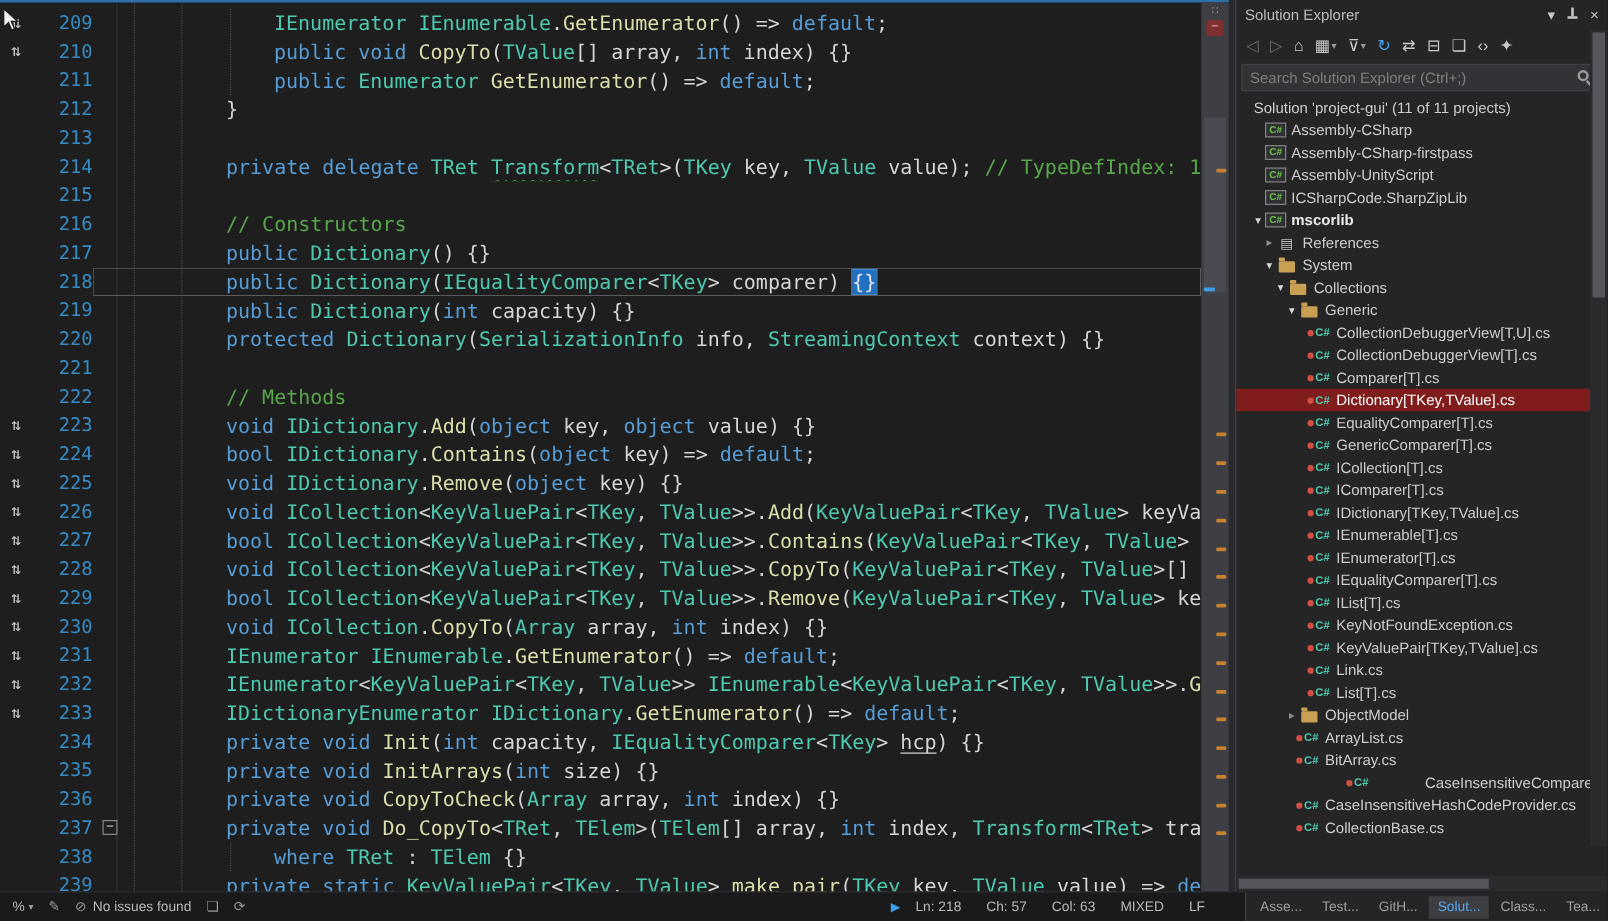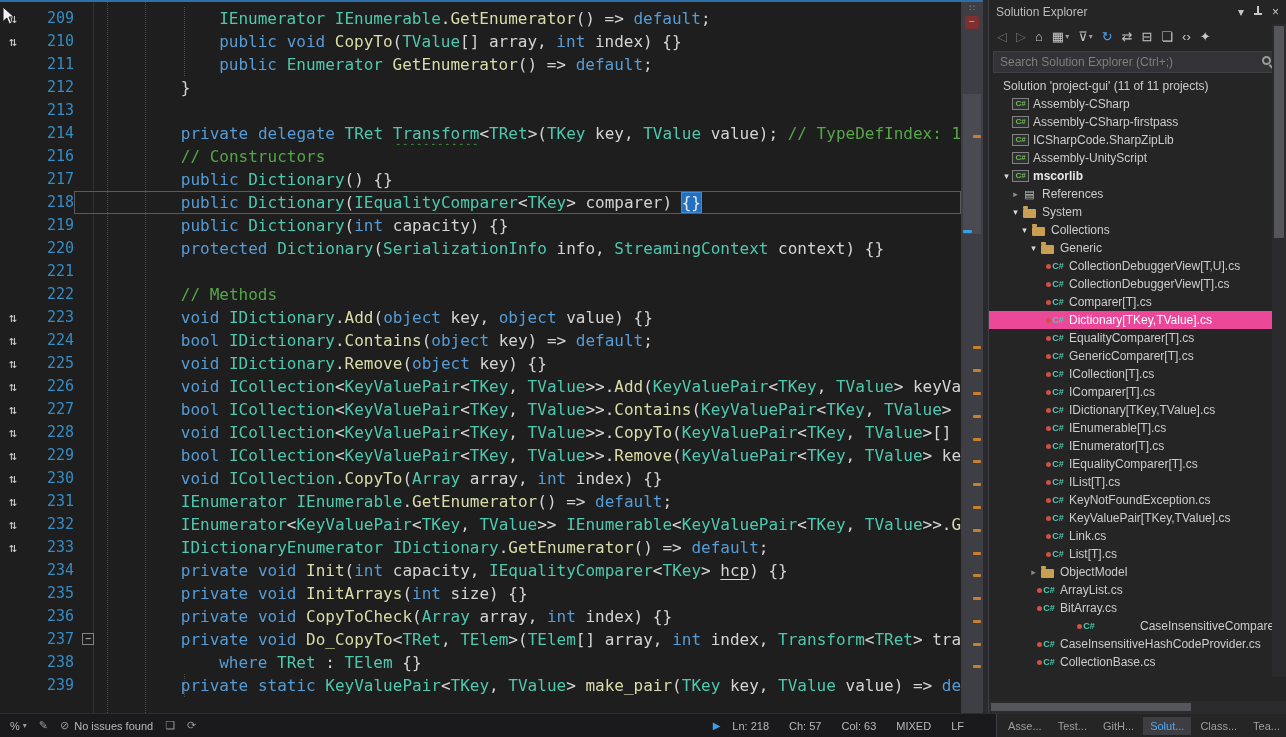--- a/index.html
+++ b/index.html
@@ -47,21 +47,21 @@
 .tbtn.dim{color:#6A6A6A}
 .tbtn.accent{color:#4BA0E8}
 .tbtn .caret{font-size:8px;margin-left:1px;color:#9A9A9A}
 .se-search{height:26px;padding:2px 6px 2px 4px;position:relative;flex:none}
 .se-input{width:100%;height:22px;background:#333337;border:1px solid #3F3F46;color:#C8C8C8;font-size:12px;padding:0 22px 0 6px;outline:none;font-family:"Liberation Sans",sans-serif}
 .se-input::placeholder{color:#7E7E7E}
 .mag{position:absolute;right:15px;top:7px;width:9px;height:9px;border:2px solid #9A9A9A;border-radius:50%;cursor:pointer}
 .mag::after{content:"";position:absolute;left:6px;top:6px;width:5px;height:2px;background:#9A9A9A;transform:rotate(45deg);transform-origin:0 0}
 .se-tree{flex:1;overflow:hidden;padding-top:2px}
 .trow{height:18px;display:flex;align-items:center;white-space:nowrap;width:calc(100% - 14px);cursor:pointer}
-.trow.selected{background:#ec4899;color:#FFFFFF}
+.trow.selected{background:#7f1d1d;color:#FFFFFF}
 .trow.bold .tlabel{font-weight:bold;color:#E8E8E8}
 .chev{width:11px;flex:none;font-size:9px;color:#D8D8D8;text-align:center}
 .chev.closed{color:#8E8E8E}
 .ticon{width:17px;height:14px;flex:none;margin-right:4px;position:relative;display:inline-flex;align-items:center;justify-content:center}
 .icon-file::before{content:"";position:absolute;left:-2px;top:5px;width:5px;height:5px;border-radius:50%;background:#D14F43}
 .icon-file::after{content:"C#";font-size:9px;font-weight:bold;color:#4EC9B0;margin-left:3px}
 .icon-folder::before{content:"";position:absolute;left:2px;top:1px;width:5px;height:3px;background:#C9A053;border-radius:1px}
 .icon-folder::after{content:"";width:13px;height:9px;background:#C9A053;border-radius:1px;margin-top:3px}
 .icon-project::after{content:"C#";font-size:8px;font-weight:bold;color:#6CC04A;border:1px solid #808080;background:#2F2F33;padding:1px 2px;line-height:8px}
 .icon-references::after{content:"▤";color:#C0C0C0;font-size:11px}
@@ -100,20 +100,21 @@
           <div class="guide" style="left:145px"></div>
           <div class="guide seg" style="left:184px;top:5px;height:69px"></div>
           <div class="guide seg" style="left:184px;top:672px;height:23px"></div>
           <div>
               <div class="crow"><span class="gut"><span class="gicon">⇅</span></span><span class="lnum">209</span><span class="lbody"><span class="lmargin"></span><span class="codeln" style="padding-left: 115.2px;"><span class="tk-t">IEnumerator</span><span class="tk-p"> </span><span class="tk-t">IEnumerable</span><span class="tk-p">.</span><span class="tk-m">GetEnumerator</span><span class="tk-p">() =&gt; </span><span class="tk-k">default</span><span class="tk-p">;</span></span></span></div>
               <div class="crow"><span class="gut"><span class="gicon">⇅</span></span><span class="lnum">210</span><span class="lbody"><span class="lmargin"></span><span class="codeln" style="padding-left: 115.2px;"><span class="tk-k">public</span><span class="tk-p"> </span><span class="tk-k">void</span><span class="tk-p"> </span><span class="tk-m">CopyTo</span><span class="tk-p">(</span><span class="tk-t">TValue</span><span class="tk-p">[] array, </span><span class="tk-k">int</span><span class="tk-p"> index) {}</span></span></span></div>
               <div class="crow"><span class="gut"></span><span class="lnum">211</span><span class="lbody"><span class="lmargin"></span><span class="codeln" style="padding-left: 115.2px;"><span class="tk-k">public</span><span class="tk-p"> </span><span class="tk-t">Enumerator</span><span class="tk-p"> </span><span class="tk-m">GetEnumerator</span><span class="tk-p">() =&gt; </span><span class="tk-k">default</span><span class="tk-p">;</span></span></span></div>
               <div class="crow"><span class="gut"></span><span class="lnum">212</span><span class="lbody"><span class="lmargin"></span><span class="codeln" style="padding-left: 76.8px;"><span class="tk-p">}</span></span></span></div>
               <div class="crow"><span class="gut"></span><span class="lnum">213</span><span class="lbody"><span class="lmargin"></span><span class="codeln" style="padding-left: 0px;"></span></span></div>
               <div class="crow"><span class="gut"></span><span class="lnum">214</span><span class="lbody"><span class="lmargin"></span><span class="codeln" style="padding-left: 76.8px;"><span class="tk-k">private</span><span class="tk-p"> </span><span class="tk-k">delegate</span><span class="tk-p"> </span><span class="tk-t">TRet</span><span class="tk-p"> </span><span class="tk-tsq">Transform</span><span class="tk-p">&lt;</span><span class="tk-t">TRet</span><span class="tk-p">&gt;(</span><span class="tk-t">TKey</span><span class="tk-p"> key, </span><span class="tk-t">TValue</span><span class="tk-p"> value); </span><span class="tk-c">// TypeDefIndex: 1</span></span></span></div>
+              <div class="crow"><span class="gut"></span><span class="lnum">215</span><span class="lbody"><span class="lmargin"></span><span class="codeln" style="padding-left: 0px;"></span></span></div>
               <div class="crow"><span class="gut"></span><span class="lnum">216</span><span class="lbody"><span class="lmargin"></span><span class="codeln" style="padding-left: 76.8px;"><span class="tk-c">// Constructors</span></span></span></div>
               <div class="crow"><span class="gut"></span><span class="lnum">217</span><span class="lbody"><span class="lmargin"></span><span class="codeln" style="padding-left: 76.8px;"><span class="tk-k">public</span><span class="tk-p"> </span><span class="tk-t">Dictionary</span><span class="tk-p">() {}</span></span></span></div>
               <div class="crow current"><span class="gut"></span><span class="lnum">218</span><span class="lbody"><span class="lmargin"></span><span class="codeln" style="padding-left: 76.8px;"><span class="tk-k">public</span><span class="tk-p"> </span><span class="tk-t">Dictionary</span><span class="tk-p">(</span><span class="tk-t">IEqualityComparer</span><span class="tk-p">&lt;</span><span class="tk-t">TKey</span><span class="tk-p">&gt; comparer) </span><span class="tk-psel">{}</span></span></span></div>
               <div class="crow"><span class="gut"></span><span class="lnum">219</span><span class="lbody"><span class="lmargin"></span><span class="codeln" style="padding-left: 76.8px;"><span class="tk-k">public</span><span class="tk-p"> </span><span class="tk-t">Dictionary</span><span class="tk-p">(</span><span class="tk-k">int</span><span class="tk-p"> capacity) {}</span></span></span></div>
               <div class="crow"><span class="gut"></span><span class="lnum">220</span><span class="lbody"><span class="lmargin"></span><span class="codeln" style="padding-left: 76.8px;"><span class="tk-k">protected</span><span class="tk-p"> </span><span class="tk-t">Dictionary</span><span class="tk-p">(</span><span class="tk-t">SerializationInfo</span><span class="tk-p"> info, </span><span class="tk-t">StreamingContext</span><span class="tk-p"> context) {}</span></span></span></div>
               <div class="crow"><span class="gut"></span><span class="lnum">221</span><span class="lbody"><span class="lmargin"></span><span class="codeln" style="padding-left: 0px;"></span></span></div>
               <div class="crow"><span class="gut"></span><span class="lnum">222</span><span class="lbody"><span class="lmargin"></span><span class="codeln" style="padding-left: 76.8px;"><span class="tk-c">// Methods</span></span></span></div>
               <div class="crow"><span class="gut"><span class="gicon">⇅</span></span><span class="lnum">223</span><span class="lbody"><span class="lmargin"></span><span class="codeln" style="padding-left: 76.8px;"><span class="tk-k">void</span><span class="tk-p"> </span><span class="tk-t">IDictionary</span><span class="tk-p">.</span><span class="tk-m">Add</span><span class="tk-p">(</span><span class="tk-k">object</span><span class="tk-p"> key, </span><span class="tk-k">object</span><span class="tk-p"> value) {}</span></span></span></div>
               <div class="crow"><span class="gut"><span class="gicon">⇅</span></span><span class="lnum">224</span><span class="lbody"><span class="lmargin"></span><span class="codeln" style="padding-left: 76.8px;"><span class="tk-k">bool</span><span class="tk-p"> </span><span class="tk-t">IDictionary</span><span class="tk-p">.</span><span class="tk-m">Contains</span><span class="tk-p">(</span><span class="tk-k">object</span><span class="tk-p"> key) =&gt; </span><span class="tk-k">default</span><span class="tk-p">;</span></span></span></div>
               <div class="crow"><span class="gut"><span class="gicon">⇅</span></span><span class="lnum">225</span><span class="lbody"><span class="lmargin"></span><span class="codeln" style="padding-left: 76.8px;"><span class="tk-k">void</span><span class="tk-p"> </span><span class="tk-t">IDictionary</span><span class="tk-p">.</span><span class="tk-m">Remove</span><span class="tk-p">(</span><span class="tk-k">object</span><span class="tk-p"> key) {}</span></span></span></div>
@@ -200,26 +201,26 @@
             <span class="tlabel">Assembly-CSharp</span>
           </div>
           <div class="trow" style="padding-left: 12px;">
             <span class="chev"></span>
             <span class="ticon icon-project"></span>
             <span class="tlabel">Assembly-CSharp-firstpass</span>
           </div>
           <div class="trow" style="padding-left: 12px;">
             <span class="chev"></span>
             <span class="ticon icon-project"></span>
+            <span class="tlabel">Assembly-UnityScript</span>
+          </div>
+          <div class="trow" style="padding-left: 12px;">
+            <span class="chev"></span>
+            <span class="ticon icon-project"></span>
             <span class="tlabel">ICSharpCode.SharpZipLib</span>
-          </div>
-          <div class="trow" style="padding-left: 12px;">
-            <span class="chev"></span>
-            <span class="ticon icon-project"></span>
-            <span class="tlabel">Assembly-UnityScript</span>
           </div>
           <div class="trow bold" style="padding-left: 12px;">
             <span class="chev">▾</span>
             <span class="ticon icon-project"></span>
             <span class="tlabel">mscorlib</span>
           </div>
           <div class="trow" style="padding-left: 21px;">
             <span class="chev closed">▸</span>
             <span class="ticon icon-references"></span>
             <span class="tlabel">References</span>

